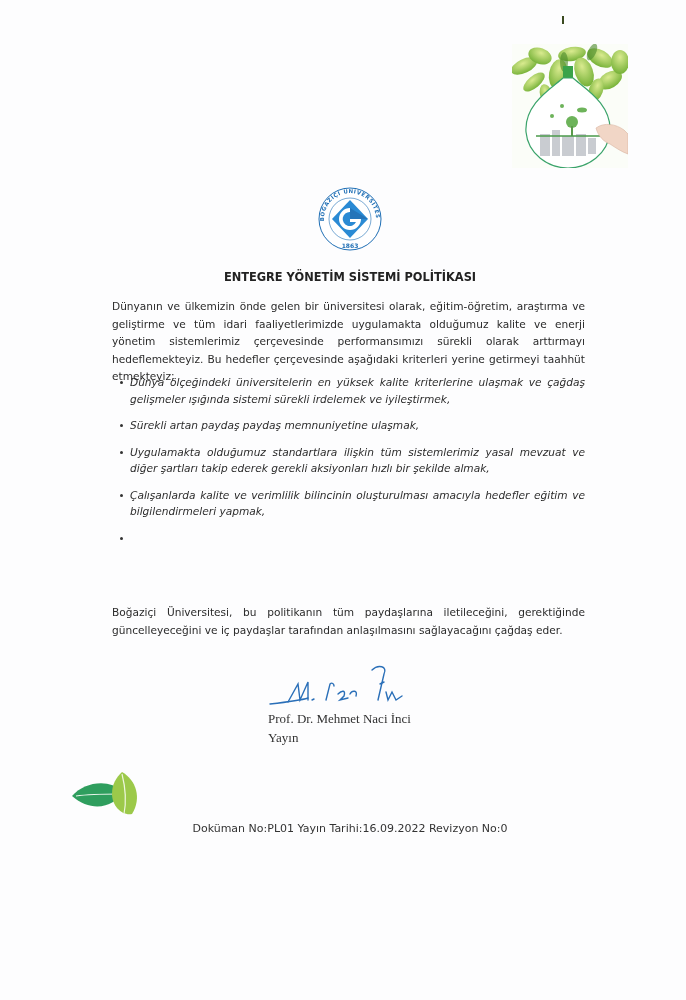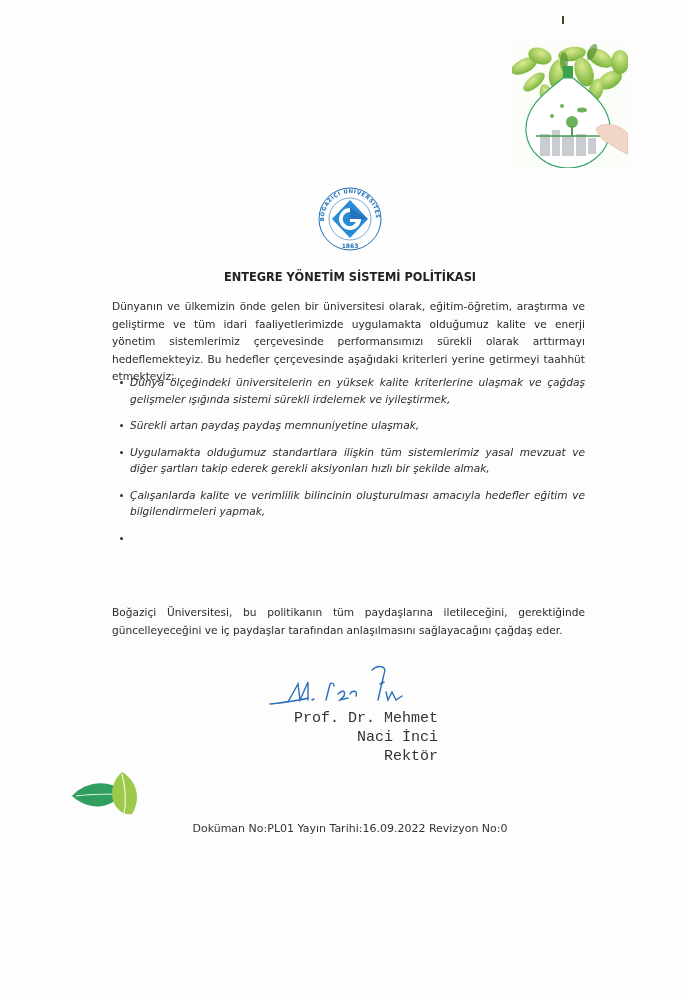--- a/index.html
+++ b/index.html
@@ -10,21 +10,21 @@
   .bulb { left:512px; top:44px; width:116px; height:124px; }
   .logo { left:310px; top:186px; width:80px; height:66px; }
   .title { left:0; width:700px; top:270px; text-align:center; font-weight:bold; font-size:11.4px; letter-spacing:0; color:#222; }
   .para { left:112px; width:473px; font-size:10.6px; line-height:17.6px; text-align:justify; color:#2a2a2a; }
   .p1 { top:298px; }
   .bullets { left:112px; width:473px; top:374px; margin:0; padding:0; list-style:none; font-size:10.6px;font-style:italic; }
   .bullets li { position:relative; padding-left:18px; line-height:16.5px; text-align:justify; margin-bottom:10px; }
   .bullets li .dot { position:absolute; left:8px; top:7px; width:3px; height:3px; border-radius:50%; background:#333; }
   .p2 { top:604px; }
   .sig { left:268px; top:660px; width:150px; height:52px; }
-  .signame { left:268px; top:709px; width:170px; text-align:right; font-size:15px; color:#333; line-height:19px; font-family:Liberation Mono, monospace; }
+  .signame { left:268px; top:709px; width:170px; text-align:left; font-size:13px; color:#333; line-height:19px; font-family:Liberation Serif, serif; }
   .leaves { left:70px; top:770px; width:72px; height:52px; }
   .footer { left:0; width:700px; top:822px; text-align:center; font-size:11px; color:#333; }
 </style>
 </head>
 <body>
 
 <div class="abs topmark"></div>
 
 <div class="abs bulb">
   <svg width="116" height="124" viewBox="0 0 116 124">
@@ -116,21 +116,21 @@
       <path d="M70 34 C74 30, 78 30, 76 36 L72 40 L80 38"></path>
       <path d="M82 34 C84 30, 90 30, 88 36"></path>
       <path d="M104 10 C110 4, 120 6, 116 14 L110 40"></path>
       <path d="M118 32 L120 40 L124 32 L128 40 L134 36"></path>
       <path d="M112 24 L116 22"></path>
     </g>
   </svg>
 </div>
 <div class="abs signame">
   <div>Prof. Dr. Mehmet Naci İnci</div>
-  <div>Rektör</div>
+  <div>Yayın</div>
 </div>
 
 <div class="abs leaves">
   <svg width="72" height="52" viewBox="0 0 72 52">
     <path d="M2 26 C14 12, 40 8, 52 22 C46 36, 22 44, 2 26 Z" fill="#2f9e5e"></path>
     <path d="M6 26 C20 24, 36 24, 50 24" stroke="#e8f5ea" stroke-width="1.2" fill="none"></path>
     <path d="M52 2 C66 10, 72 28, 62 44 C52 46, 42 36, 42 24 C42 14, 46 8, 52 2 Z" fill="#9cc94a"></path>
     <path d="M52 4 C56 20, 56 34, 54 44" stroke="#eef6dd" stroke-width="1.2" fill="none"></path>
   </svg>
 </div>

